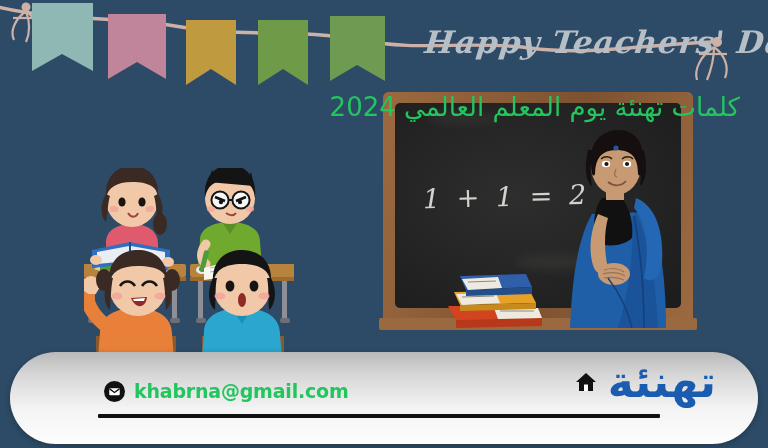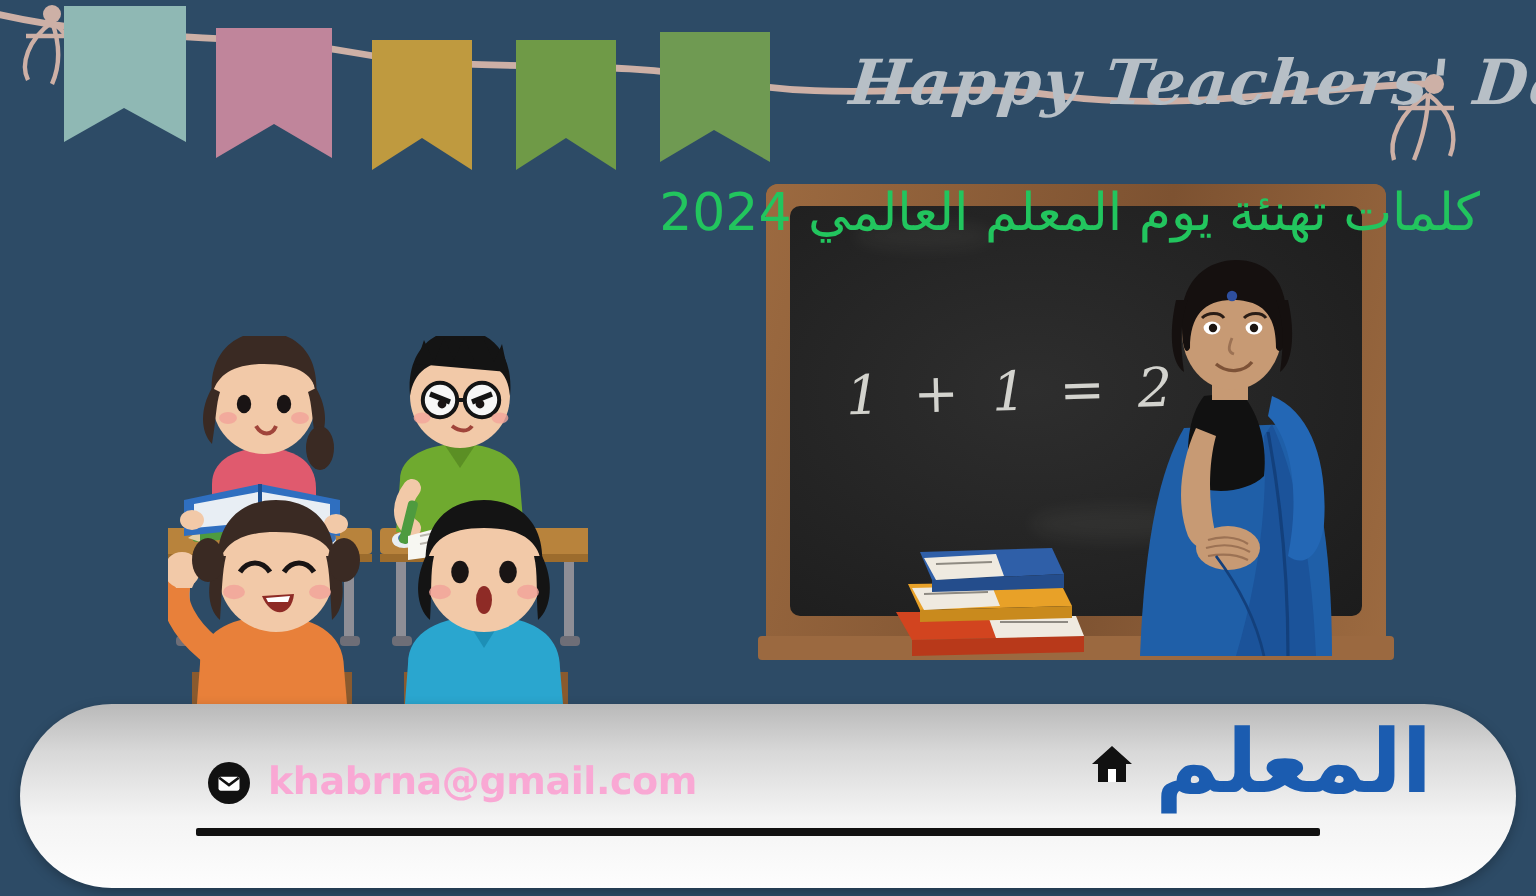--- a/index.html
+++ b/index.html
@@ -94,21 +94,21 @@
     position:absolute;left:98px;top:414px;width:562px;height:4px;
     background:#111;z-index:52;border-radius:1px;
   }
   .mail-row{
     position:absolute;left:104px;top:377px;height:28px;
     display:flex;align-items:center;gap:9px;z-index:53;
   }
   .mail-icon{width:21px;height:21px;flex:0 0 auto;}
   .mail-text{
     font-family:"DejaVu Sans",sans-serif;
-    font-weight:700;font-size:19px;color:#f9a8d4;
+    font-weight:700;font-size:19px;color:#22c55e;
     letter-spacing:-.2px;white-space:nowrap;
   }
   .brand{
     position:absolute;right:52px;top:360px;
     display:flex;align-items:center;gap:10px;z-index:53;
   }
   .home-icon{width:24px;height:24px;flex:0 0 auto;}
   .brand-word{
     font-family:"DejaVu Sans",sans-serif;
     direction:rtl;
@@ -402,16 +402,16 @@
       <path d="M6.4 9 L12 13.2 L17.6 9" stroke="#111111" stroke-width="1.5" fill="none"></path>
     </svg>
     <span class="mail-text">khabrna@gmail.com</span>
   </div>
 
   <div class="brand">
     <svg class="home-icon" viewBox="0 0 24 24">
       <path d="M12 3 L22 12 L19 12 L19 21 L5 21 L5 12 L2 12 Z" fill="#111111"></path>
       <rect x="10" y="14.5" width="4" height="6.5" fill="#ffffff"></rect>
     </svg>
-    <span class="brand-word">المعلم</span>
+    <span class="brand-word">تهنئة</span>
   </div>
 
 </div>
 
 </body></html>

